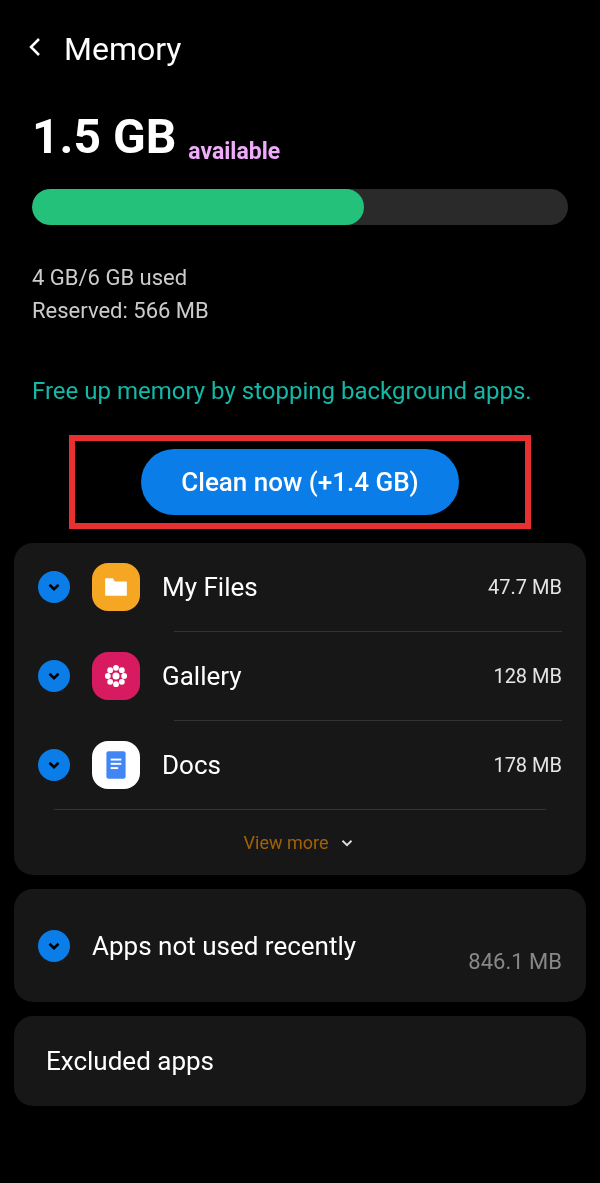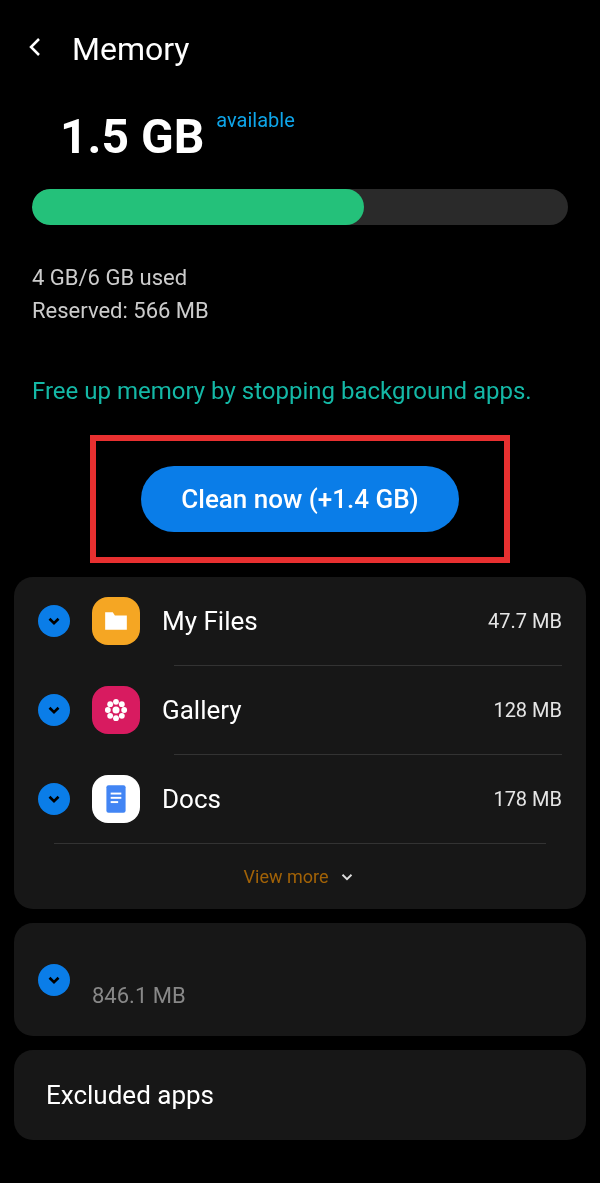--- a/index.html
+++ b/index.html
@@ -12,48 +12,47 @@
       background: #000;
       color: #fff;
       width: 600px;
       height: 1183px;
       overflow: hidden;
     }
     .header {
       display: flex;
       align-items: center;
       padding: 30px 24px 20px 24px;
-      gap: 24px;
+      gap: 16px;
     }
     .back-icon {
       width: 24px;
       height: 24px;
     }
     .header-title {
       font-size: 32px;
       font-weight: 400;
     }
     .memory-info {
       padding: 0 32px;
     }
     .memory-available {
       display: flex;
-      align-items: flex-start;
+      align-items: flex-end;
       gap: 12px;
       margin-top: 20px;
-      margin-left: 28px;
     }
     .memory-value {
       font-size: 48px;
       font-weight: 700;
     }
     .memory-label {
-      font-size: 20px;
-      font-weight: 400;
-      color: #0ea5e9;
+      font-size: 23px;
+      font-weight: 700;
+      color: #f0abfc;
     }
     .progress-bar {
       width: 100%;
       height: 36px;
       background: #2a2a2a;
       border-radius: 18px;
       margin-top: 24px;
       overflow: hidden;
     }
     .progress-fill {
@@ -68,23 +67,23 @@
       line-height: 1.5;
     }
     .instruction {
       margin-top: 50px;
       font-size: 24px;
       color: #14b8a6;
       padding: 0 32px;
     }
     .clean-button-container {
       margin: 30px auto 0;
-      width: 420px;
+      width: 462px;
       border: 6px solid #e83030;
-      padding: 25px;
+      padding: 8px;
       display: flex;
       justify-content: center;
     }
     .clean-button {
       background: #0a7de8;
       color: #fff;
       border: none;
       border-radius: 36px;
       padding: 18px 40px;
       font-size: 26px;
@@ -288,19 +287,20 @@
   </div>
 </div>
 
 <div class="card">
   <div class="section-row">
     <div class="checkbox">
       <svg width="18" height="18" viewBox="0 0 24 24" fill="none" stroke="#000" stroke-width="3.5">
           <polyline points="6 9 12 15 18 9"></polyline>
         </svg>
     </div>
+    <span class="section-title">Apps not used recently</span>
     <span class="section-size">846.1 MB</span>
   </div>
 </div>
 
 <div class="card">
   <div class="excluded-row">Excluded apps</div>
 </div>
 
 </body></html>

